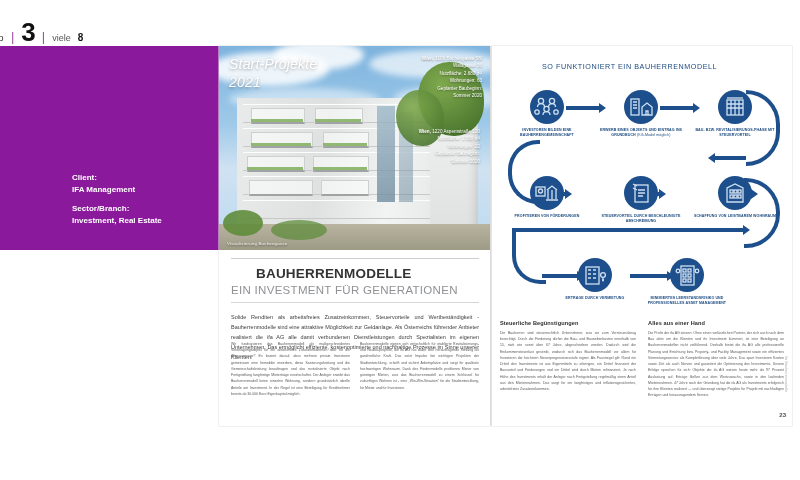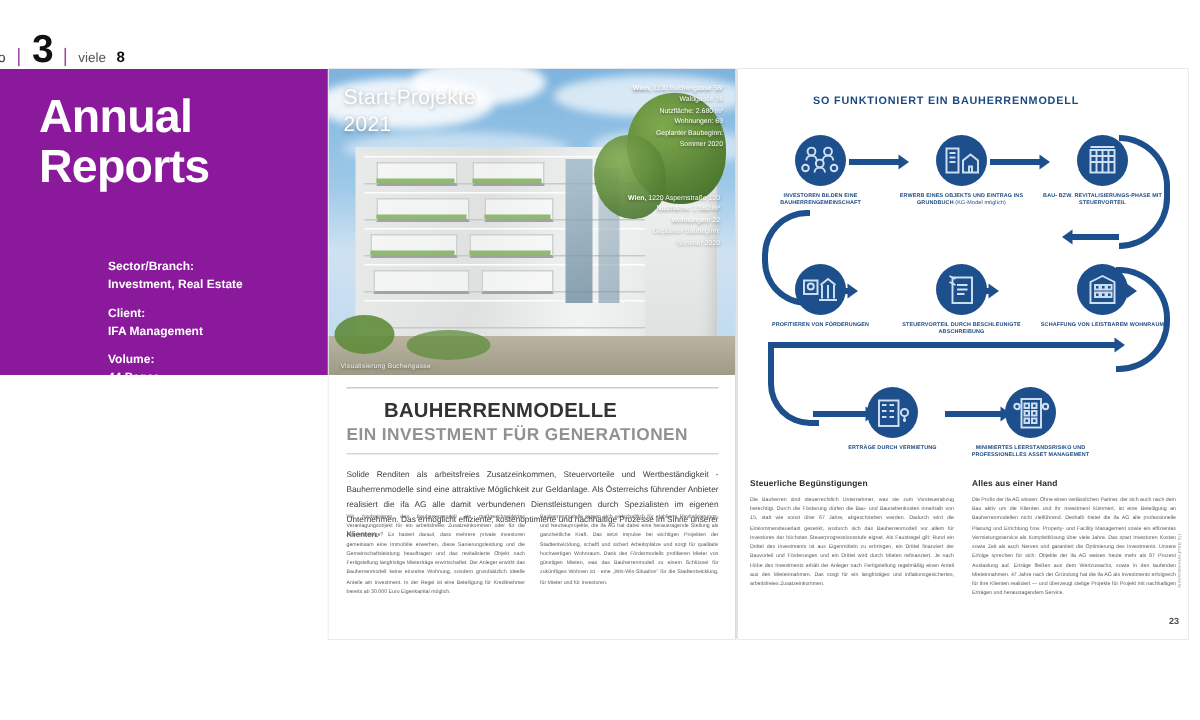--- a/index.html
+++ b/index.html
@@ -56,48 +56,48 @@
        border:1px solid #cdd0d0;border-bottom:2px solid #9fa3a3;}
   .balg{position:absolute;height:3px;background:#7fae5c;opacity:.85;}
   .glass{position:absolute;background:linear-gradient(160deg,#9fb9c9,#6d8a9d);opacity:.8;}
   .ground{position:absolute;left:0;right:0;bottom:0;height:26px;
           background:linear-gradient(#b9b49f,#9d9a86);}
   .tree{position:absolute;border-radius:48% 52% 45% 55%;
         background:radial-gradient(circle at 35% 30%,#7fa94d,#3f6b28);}
   .shrub{position:absolute;border-radius:50%;background:#5f8c3b;opacity:.9;}
 
   .hero-tag{position:absolute;left:10px;top:10px;color:#fff;font-size:14px;line-height:1.25;
-            text-shadow:0 1px 3px rgba(0,0,0,.35);font-weight:400;letter-spacing:.2px;}
+            text-shadow:0 1px 3px rgba(0,0,0,.35);font-weight:400;letter-spacing:.2px;font-style:italic;}
   .hero-tag .yr{display:block;}
 
   .infobox{position:absolute;color:#fff;font-size:4.6px;line-height:1.62;text-align:right;
            text-shadow:0 1px 2px rgba(0,0,0,.45);}
   .infobox b{font-weight:700;}
   .ib1{right:8px;top:9px;width:112px;}
   .ib2{right:10px;top:82px;width:108px;}
 
   .viz{position:absolute;left:8px;bottom:4px;color:#f2f2f2;font-size:4.4px;letter-spacing:.2px;
        text-shadow:0 1px 2px rgba(0,0,0,.5);}
 
   
   .lp-body{position:absolute;left:12px;top:212px;width:248px;}
   .h-rule{height:1px;background:#cdcdcd;margin-bottom:7px;}
   .h1{font-size:13.5px;font-weight:700;color:#333;letter-spacing:.2px;line-height:1.15;padding-left:25px;}
-  .h2{font-size:11.5px;font-weight:700;color:#8f9194;letter-spacing:.3px;margin-top:2px;}
+  .h2{font-size:11.5px;font-weight:400;color:#8f9194;letter-spacing:.3px;margin-top:2px;}
   .h-rule2{height:1px;background:#d6d6d6;margin:6px 0 9px;}
   .lead{font-size:5.5px;line-height:1.85;color:#3d3d3d;text-align:justify;}
   .cols{position:absolute;left:12px;top:295px;width:248px;display:flex;gap:10px;}
   .col{flex:1;font-size:3.5px;line-height:1.78;color:#5a5a5a;text-align:justify;}
 
   
   .rpage{position:absolute;left:492px;top:46px;width:300px;height:380px;background:#fff;
          box-shadow:0 0 0 0.5px #e2e2e2;}
   .gutter{position:absolute;left:490px;top:46px;width:3px;height:380px;
           background:linear-gradient(90deg,#d8d8d8,#f4f4f4);}
-  .rtitle{position:absolute;left:34px;top:16px;font-size:7.2px;font-weight:700;color:#1b4a80;
+  .rtitle{position:absolute;left:34px;top:16px;font-size:7.2px;font-weight:400;color:#1b4a80;
           letter-spacing:.55px;padding-left:16px;}
 
   
   .info{position:absolute;left:8px;top:32px;width:284px;height:235px;}
   .node{position:absolute;width:34px;height:34px;border-radius:50%;background:#1d4f8c;}
   .node svg{position:absolute;inset:0;}
   .nlabel{position:absolute;width:86px;text-align:center;font-size:3.6px;font-weight:700;
           color:#1b4a80;line-height:1.45;letter-spacing:.1px;}
   .nlabel .sub{font-weight:400;}
   .arrow{position:absolute;height:4px;background:#1d4f8c;}
@@ -122,37 +122,28 @@
   <div class="topbar">
     <span class="tb-lio">lio</span>
     <span class="tb-sep">|</span>
     <span class="tb-num">3</span>
     <span class="tb-sep">|</span>
     <span class="tb-page">viele</span>
     <span class="tb-pagenum">8</span>
   </div>
 
   <div class="purple">
-    <div class="title">
-      <div>Annual</div>
-      <div>Reports</div>
-    </div>
     <div class="meta">
+      <div class="grp">
+        <div>Client:</div>
+        <div>IFA Management</div>
+      </div>
       <div class="grp">
         <div>Sector/Branch:</div>
         <div>Investment, Real Estate</div>
-      </div>
-      <div class="grp">
-        <div>Client:</div>
-        <div>IFA Management</div>
-      </div>
-      <div class="grp">
-        <div>Volume:</div>
-        <div>44 Pages,</div>
-        <div>20.000 Copies</div>
       </div>
     </div>
   </div>
 
   <div class="lpage">
 
     <div class="hero">
       <div class="sky"></div>
       <div class="cloud c1"></div>
       <div class="cloud c2"></div>

